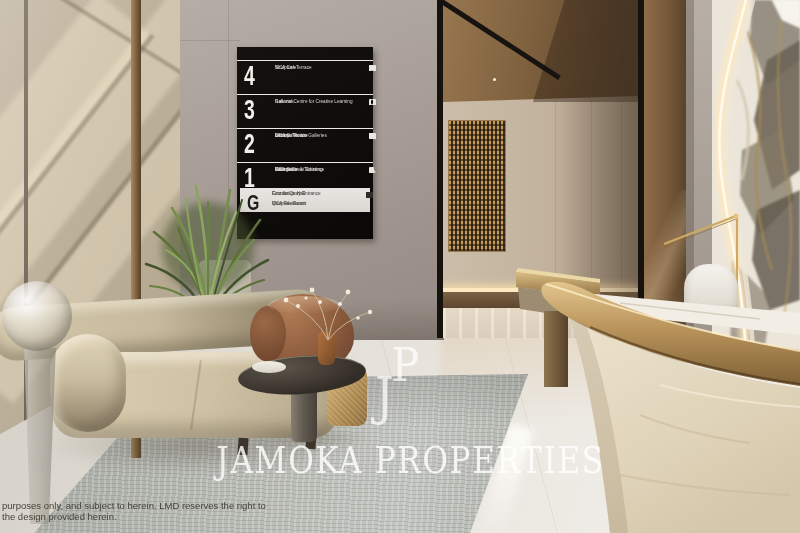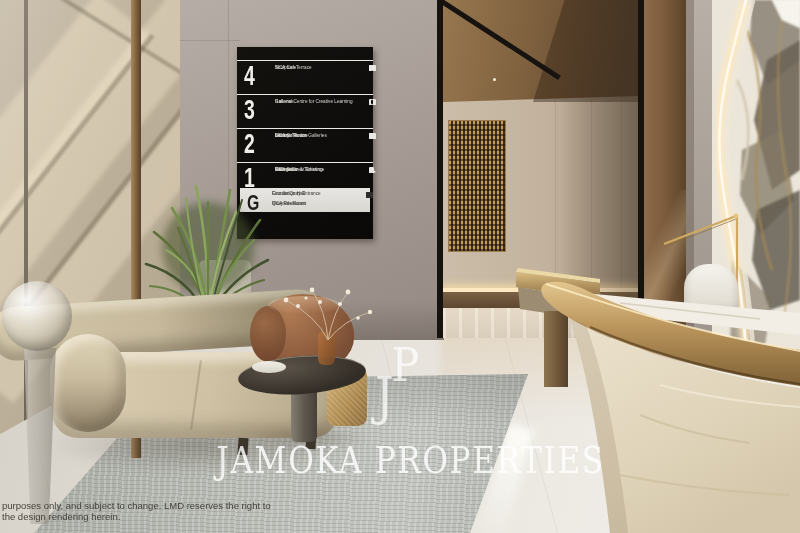--- a/index.html
+++ b/index.html
@@ -487,17 +487,17 @@
   <div id="lampStand"></div>
   <div id="lampSphere"></div>
 
   <div id="monogram">
     <span id="monoP">P</span>
     <span id="monoJ">J</span>
   </div>
   <div id="brandText">JAMOKA PROPERTIES</div>
 
   <div id="disc">
-    <div>purposes only, and subject to change. LMD reserves the right to</div>
-    <div>the design rendering herein.</div>
+    <div>purposes only, and subject to herein. LMD reserves the right to</div>
+    <div>the design provided herein.</div>
   </div>
 
 </div>
 
 </body></html>

